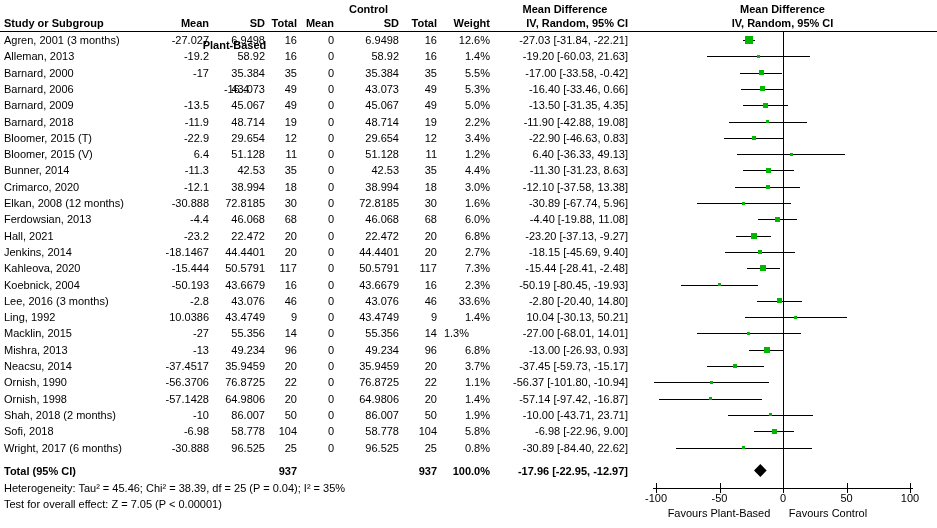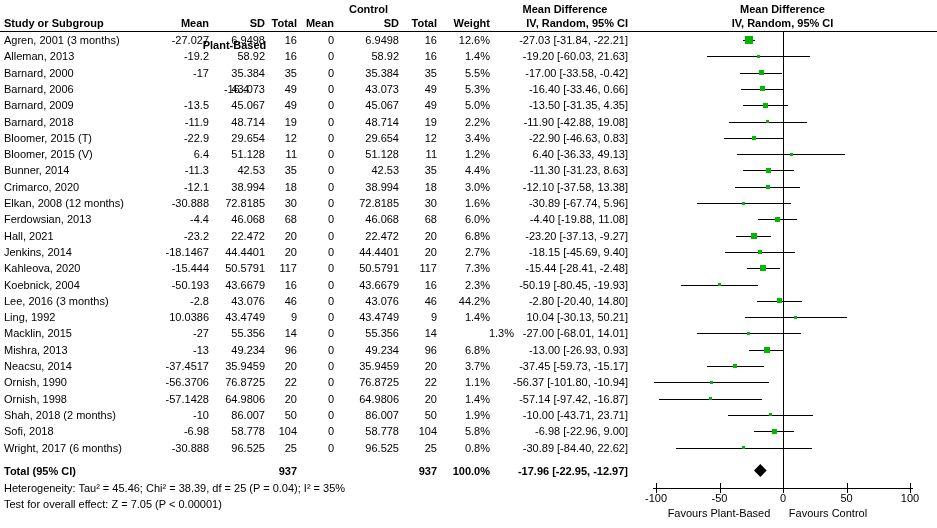--- a/index.html
+++ b/index.html
@@ -187,39 +187,39 @@
       <div class="row-cell" style="top: 276.5px; right: 500px;">16</div>
       <div class="row-cell" style="top: 276.5px; right: 447px;">2.3%</div>
       <div class="row-cell" style="top: 276.5px; right: 309px;">-50.19 [-80.45, -19.93]</div>
       <div class="row-cell" style="top: 292.8px; left: 4px;">Lee, 2016 (3 months)</div>
       <div class="row-cell" style="top: 292.8px; right: 728px;">-2.8</div>
       <div class="row-cell" style="top: 292.8px; right: 672px;">43.076</div>
       <div class="row-cell" style="top: 292.8px; right: 640px;">46</div>
       <div class="row-cell" style="top: 292.8px; right: 603px;">0</div>
       <div class="row-cell" style="top: 292.8px; right: 538px;">43.076</div>
       <div class="row-cell" style="top: 292.8px; right: 500px;">46</div>
-      <div class="row-cell" style="top: 292.8px; right: 447px;">44.2%</div>
+      <div class="row-cell" style="top: 292.8px; right: 447px;">33.6%</div>
       <div class="row-cell" style="top: 292.8px; right: 309px;">-2.80 [-20.40, 14.80]</div>
       <div class="row-cell" style="top: 309.1px; left: 4px;">Ling, 1992</div>
       <div class="row-cell" style="top: 309.1px; right: 728px;">10.0386</div>
       <div class="row-cell" style="top: 309.1px; right: 672px;">43.4749</div>
       <div class="row-cell" style="top: 309.1px; right: 640px;">9</div>
       <div class="row-cell" style="top: 309.1px; right: 603px;">0</div>
       <div class="row-cell" style="top: 309.1px; right: 538px;">43.4749</div>
       <div class="row-cell" style="top: 309.1px; right: 500px;">9</div>
       <div class="row-cell" style="top: 309.1px; right: 447px;">1.4%</div>
       <div class="row-cell" style="top: 309.1px; right: 309px;">10.04 [-30.13, 50.21]</div>
       <div class="row-cell" style="top: 325.4px; left: 4px;">Macklin, 2015</div>
       <div class="row-cell" style="top: 325.4px; right: 728px;">-27</div>
       <div class="row-cell" style="top: 325.4px; right: 672px;">55.356</div>
       <div class="row-cell" style="top: 325.4px; right: 640px;">14</div>
       <div class="row-cell" style="top: 325.4px; right: 603px;">0</div>
       <div class="row-cell" style="top: 325.4px; right: 538px;">55.356</div>
       <div class="row-cell" style="top: 325.4px; right: 500px;">14</div>
-      <div class="row-cell" style="top: 325.4px; right: 423px; text-align: right;">1.3%</div>
+      <div class="row-cell" style="top: 325.4px; right: 468px; text-align: right;">1.3%</div>
       <div class="row-cell" style="top: 325.4px; right: 309px;">-27.00 [-68.01, 14.01]</div>
       <div class="row-cell" style="top: 341.7px; left: 4px;">Mishra, 2013</div>
       <div class="row-cell" style="top: 341.7px; right: 728px;">-13</div>
       <div class="row-cell" style="top: 341.7px; right: 672px;">49.234</div>
       <div class="row-cell" style="top: 341.7px; right: 640px;">96</div>
       <div class="row-cell" style="top: 341.7px; right: 603px;">0</div>
       <div class="row-cell" style="top: 341.7px; right: 538px;">49.234</div>
       <div class="row-cell" style="top: 341.7px; right: 500px;">96</div>
       <div class="row-cell" style="top: 341.7px; right: 447px;">6.8%</div>
       <div class="row-cell" style="top: 341.7px; right: 309px; text-align: center;">-13.00 [-26.93, 0.93]</div>

